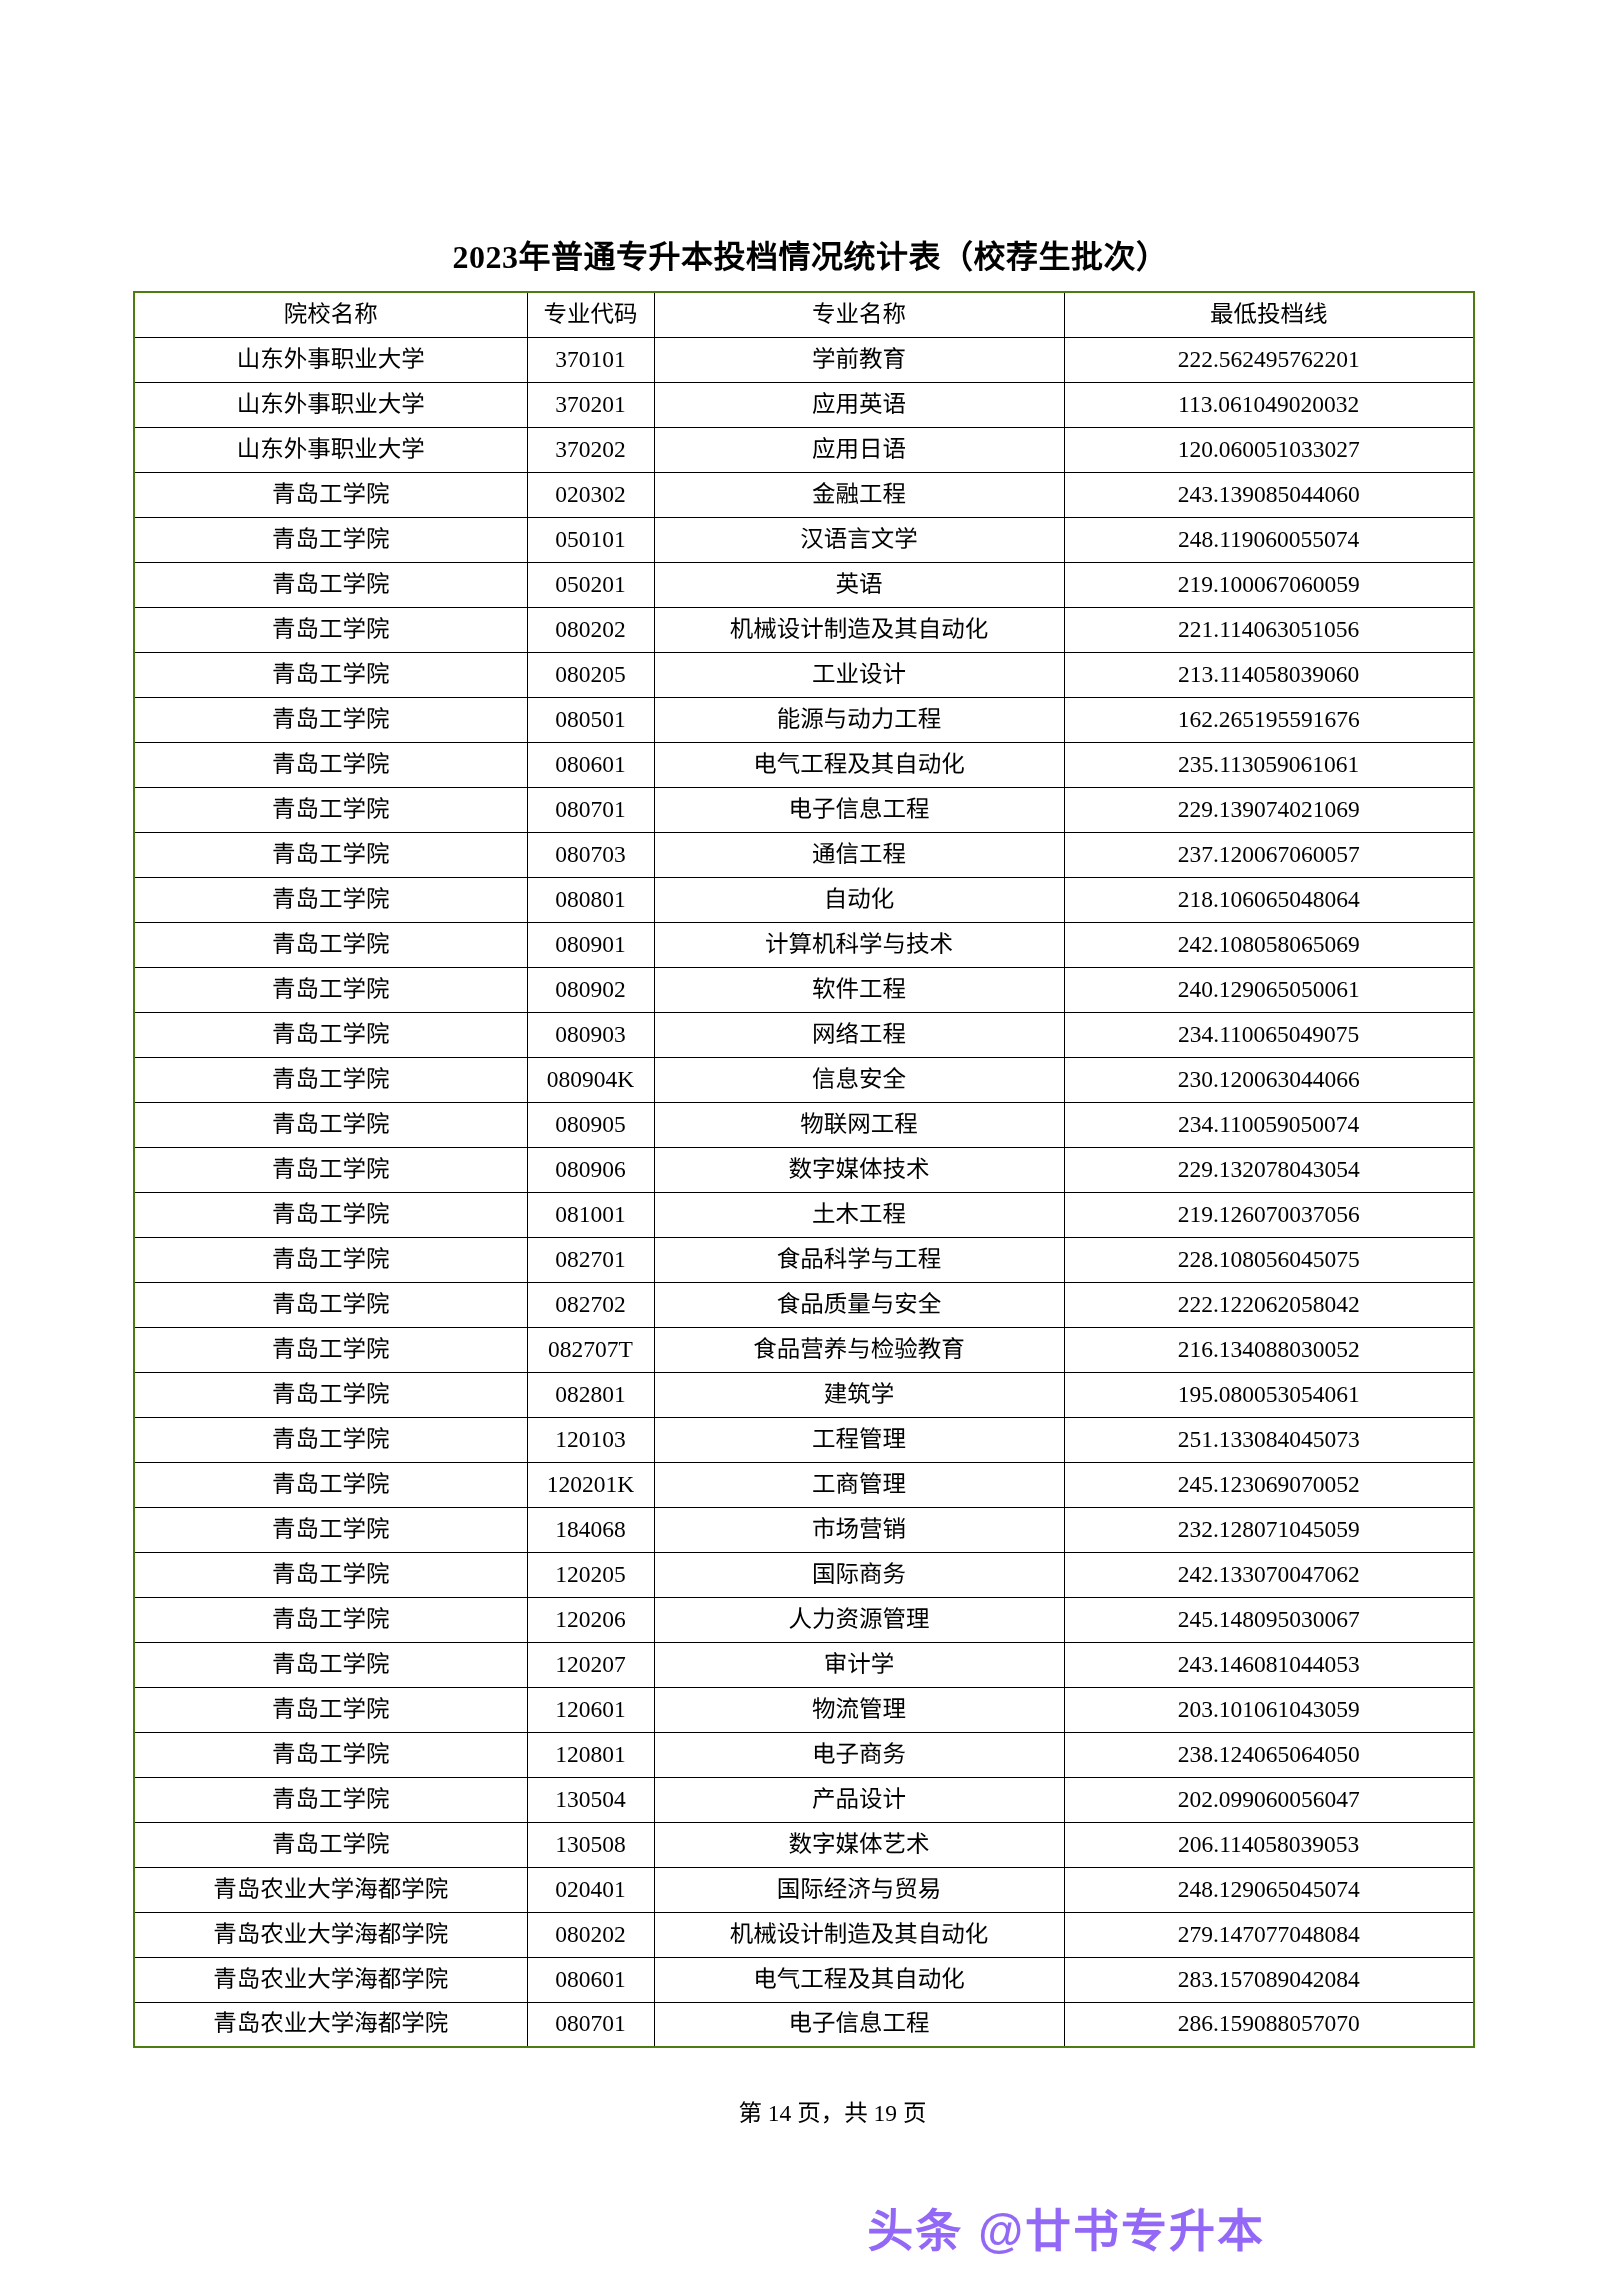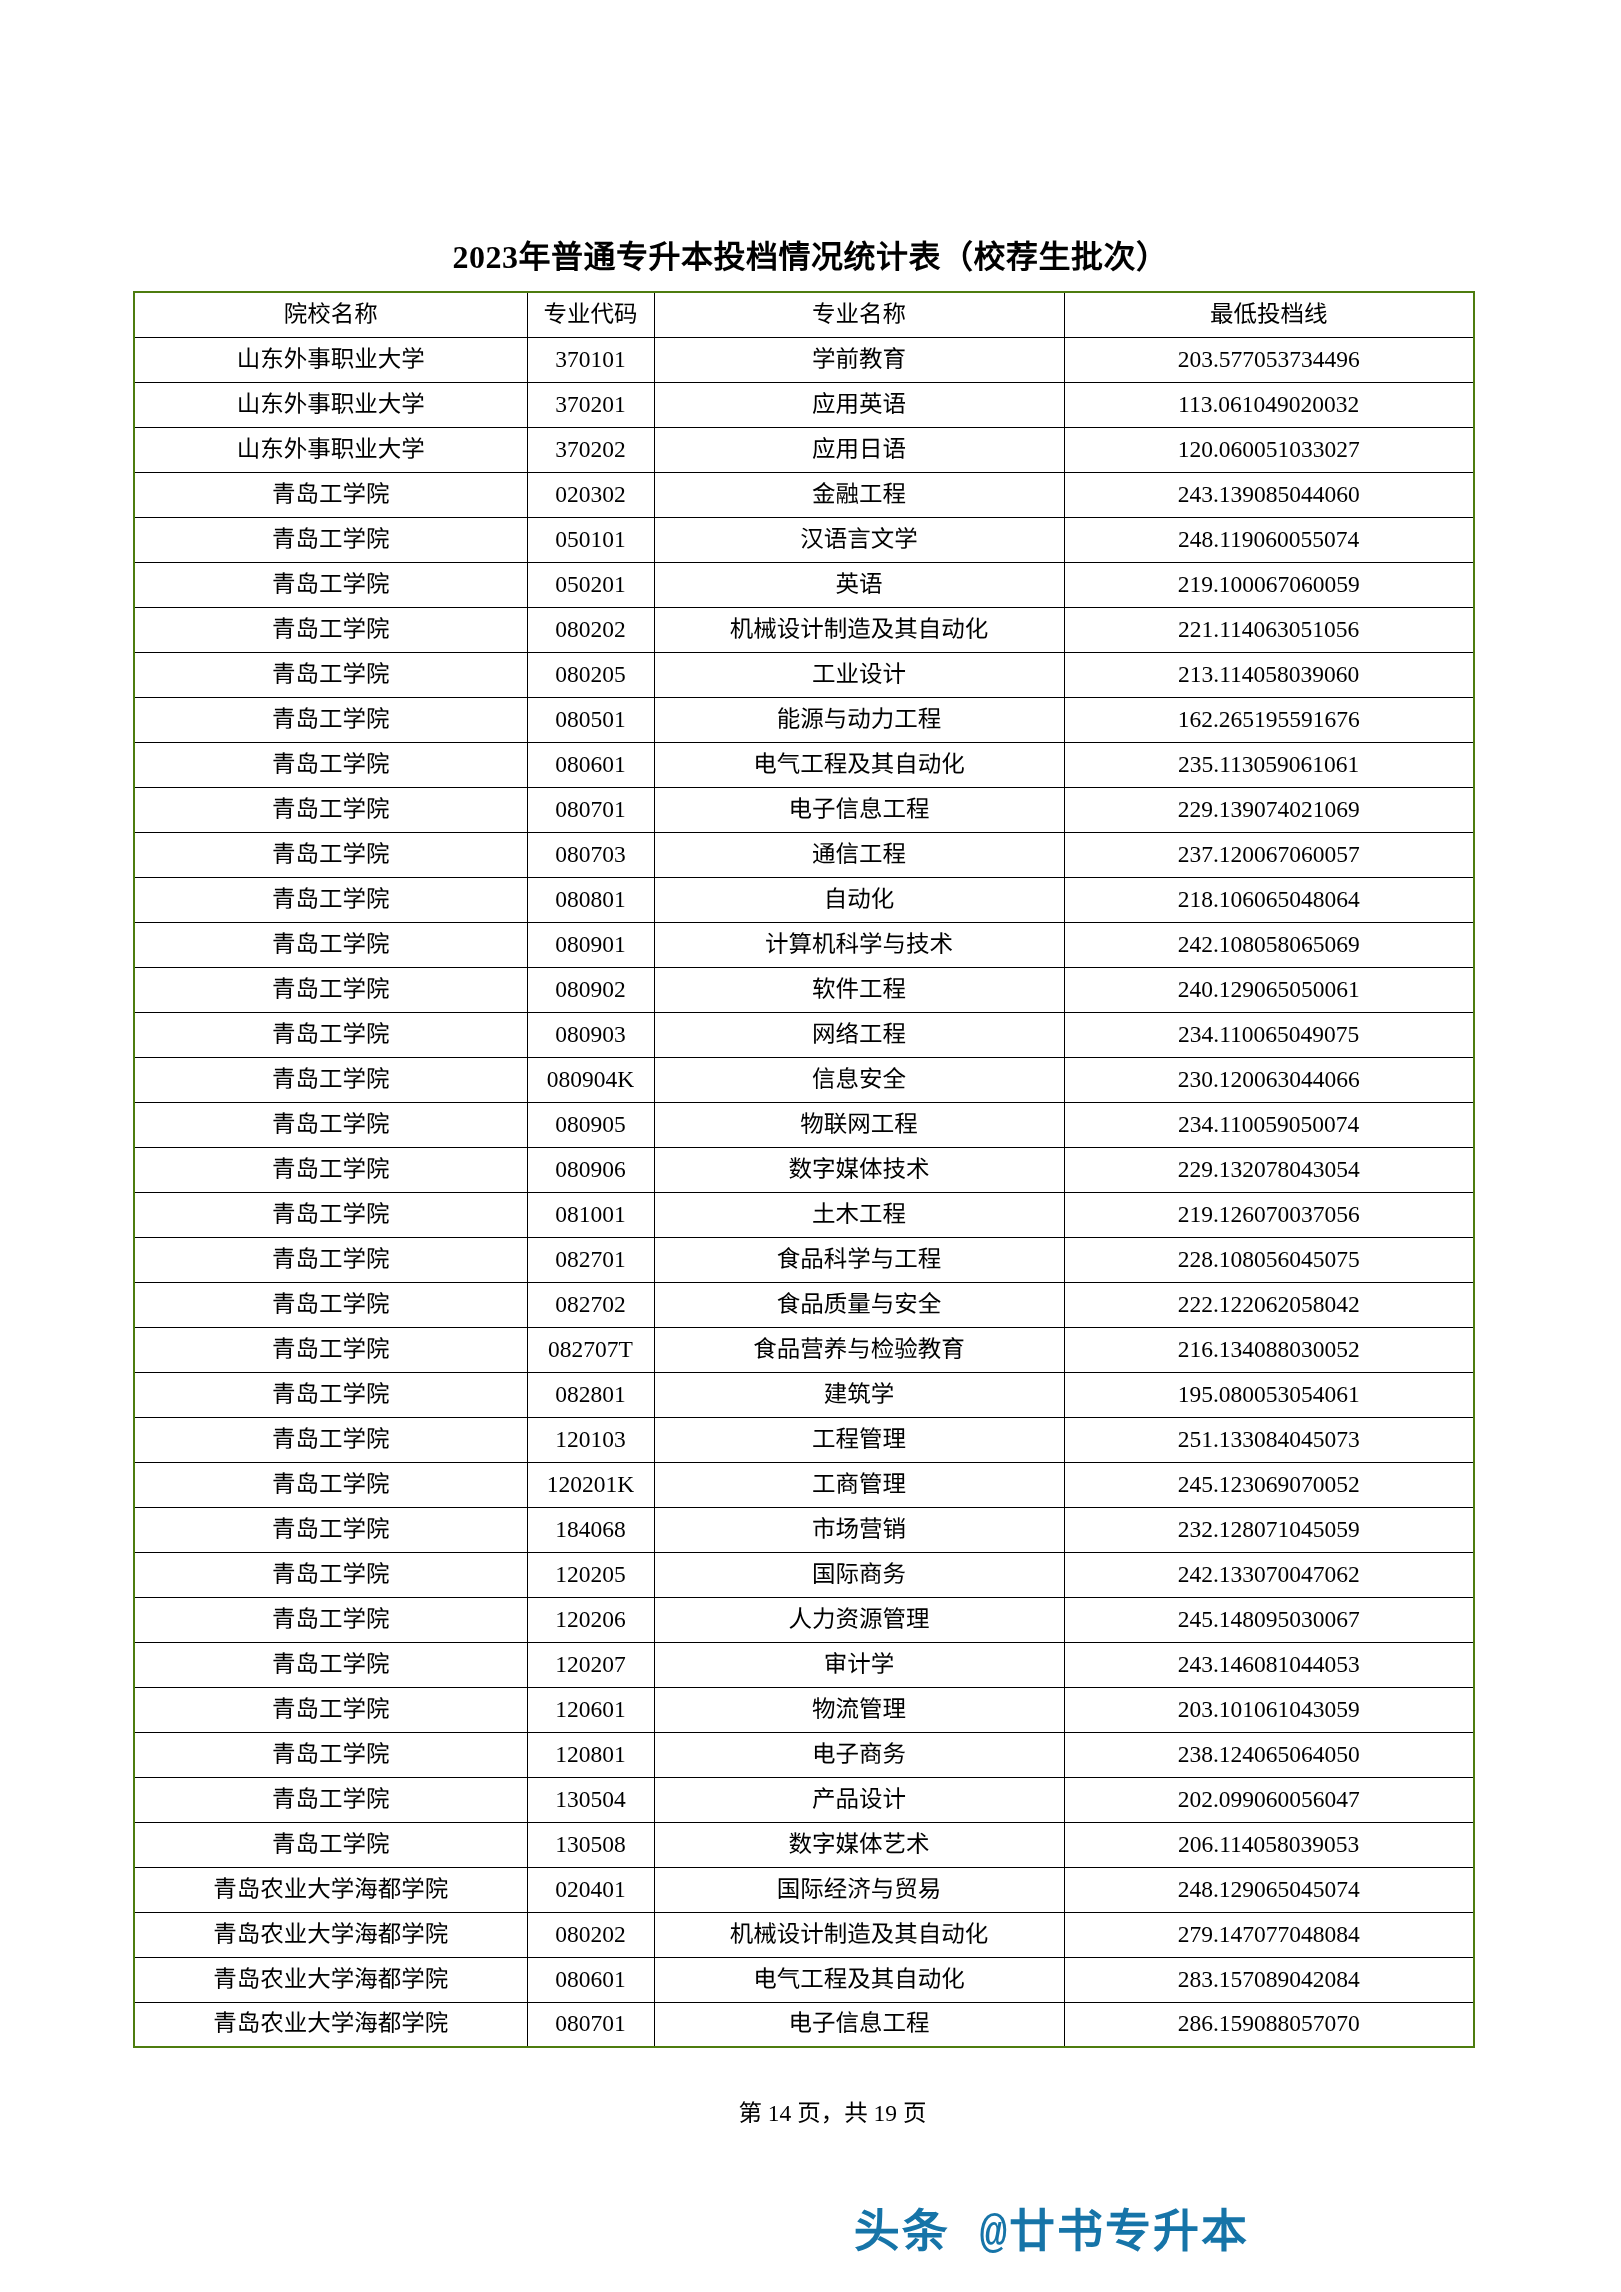--- a/index.html
+++ b/index.html
@@ -76,26 +76,26 @@
     left: 0;
     top: 2094px;
     width: 1621px;
     text-align: center;
     font-size: 23.5px;
     font-family: "Liberation Serif", "DejaVu Serif", serif;
     padding-left: 44px;
   }
   .watermark {
     position: absolute;
-    right: 77px;
+    right: 61px;
     top: 2194px;
     font-size: 46px;
     font-weight: bold;
-    color: #0369a1;
-    font-family: Liberation Mono, monospace;
+    color: #8b5cf6;
+    font-family: Liberation Sans, sans-serif;
     letter-spacing: 2px;
     white-space: nowrap;
     opacity: 0.92;
   }
 </style>
 </head>
 <body>
 
 <div class="page">
 
@@ -115,21 +115,21 @@
           <th>专业代码</th>
           <th>专业名称</th>
           <th>最低投档线</th>
         </tr>
       </thead>
       <tbody id="table-body">
           <tr>
             <td class="school">山东外事职业大学</td>
             <td class="code">370101</td>
             <td class="major">学前教育</td>
-            <td class="score">203.577053734496</td>
+            <td class="score">222.562495762201</td>
           </tr>
           <tr>
             <td class="school">山东外事职业大学</td>
             <td class="code">370201</td>
             <td class="major">应用英语</td>
             <td class="score">113.061049020032</td>
           </tr>
           <tr>
             <td class="school">山东外事职业大学</td>
             <td class="code">370202</td>

